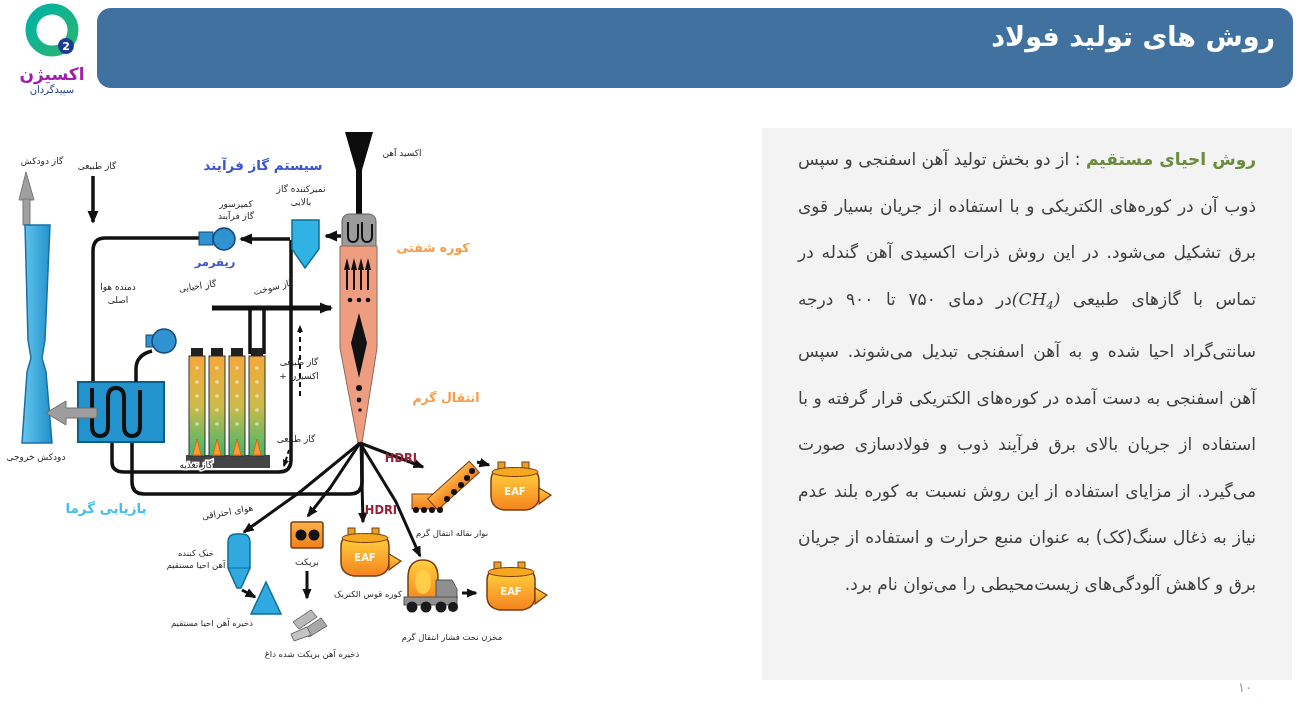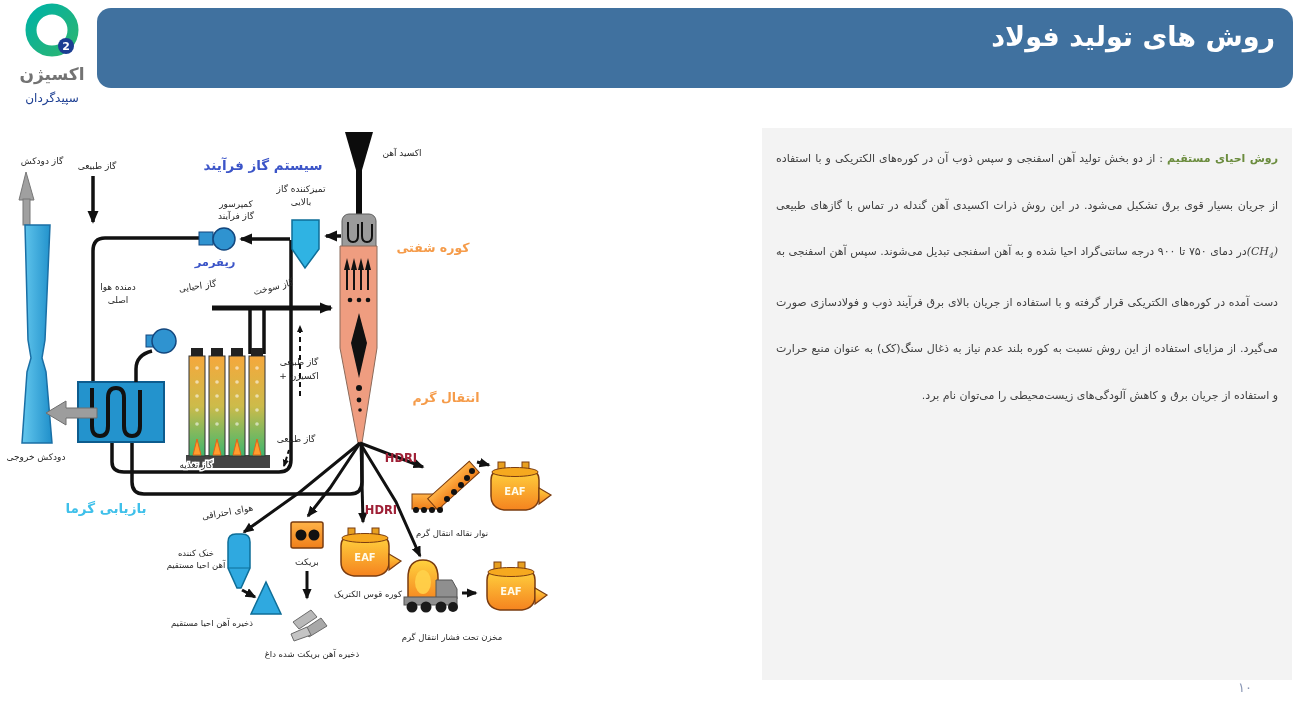--- a/index.html
+++ b/index.html
@@ -3,36 +3,36 @@
 <meta charset="utf-8">
 <style>
   html,body{margin:0;padding:0;background:#e9e9e9;}
   *{box-sizing:border-box;}
   .page{
     position:relative;width:1299px;height:717px;background:#ffffff;
     font-family:"DejaVu Sans",sans-serif;overflow:hidden;margin:0 auto;
   }
   
   .logo{position:absolute;left:14px;top:2px;width:76px;text-align:center;}
-  .logo .brand{font-size:17px;font-weight:bold;color:#737373;line-height:1;margin-top:-2px;}
-  .logo .slogan{font-size:12px;color:#1c3e92;letter-spacing:1px;margin-top:8px;}
+  .logo .brand{font-size:17px;font-weight:bold;color:#a21caf;line-height:1;margin-top:-2px;}
+  .logo .slogan{font-size:10px;color:#1c3e92;letter-spacing:1px;margin-top:1px;}
   .titlebar{
     position:absolute;left:97px;top:8px;width:1196px;height:80px;
     background:#40719f;border-radius:14px;color:#ffffff;
     display:flex;align-items:center;justify-content:flex-end;
     padding:0 18px 24px 20px;
   }
   .titlebar .title{font-size:27px;font-weight:bold;direction:rtl;}
   
   .panel{
     position:absolute;left:762px;top:128px;width:530px;height:552px;
     background:#f3f3f3;direction:rtl;
   }
   .panel .para{
-    margin:8px 14px;font-size:11px;line-height:46.5px;color:#3f3f3f;
+    margin:8px 36px;font-size:17px;line-height:46.5px;color:#3f3f3f;
     text-align:justify;
   }
   .para .lead{font-weight:bold;color:#6b8c3e;}
   .para .formula{direction:ltr;unicode-bidi:embed;font-family:"DejaVu Serif",serif;font-style:italic;}
   .para .formula sub{font-size:0.68em;}
   
   .pagenum{position:absolute;left:1238px;top:680px;font-size:13px;color:#8a97b5;}
   
   .diagram{position:absolute;left:0;top:110px;}
   svg text{font-family:"DejaVu Sans",sans-serif;}

